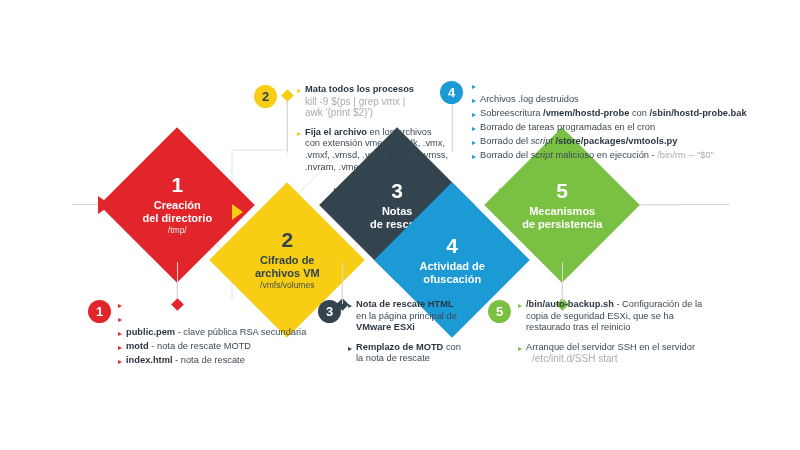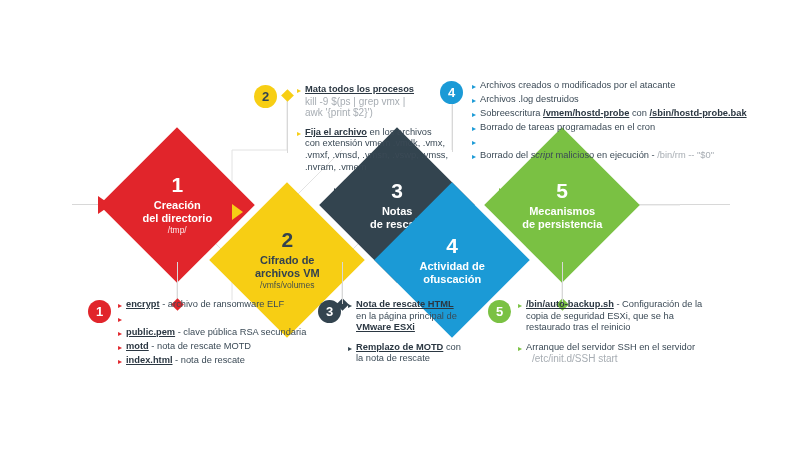--- a/index.html
+++ b/index.html
@@ -109,21 +109,21 @@
     flex: 0 0 auto;
     font-size: 8px;
     line-height: 13px;
     margin-right: 4px;
   }
   .btext {
     font-size: 9.3px;
     line-height: 11.6px;
     color: #3b4a56;
   }
-  .btext b { font-weight: bold; color: #2b3742; text-decoration: underline; }
+  .btext b { font-weight: bold; color: #2b3742; }
   .btext i { font-style: italic; }
   .muted { color: #a7adb3; }
   .cmd {
     font-size: 10px;
     line-height: 11.6px;
     color: #a7adb3;
   }
 </style>
 </head>
 <body>
@@ -236,50 +236,49 @@
       <div class="btext"><b>Fija el archivo</b><span> en los archivos con extensión vmem .vmdk, .vmx, .vmxf, .vmsd, .vmsn, .vswp, .vmss, .nvram, .vmem</span></div>
     </div>
   </div>
 
   <div class="badge" style="left:440px; top:81px; background:#1B9AD6;">
     <span>4</span>
   </div>
   <div class="tblock" style="left:472px; top:80px; width:310px;">
     <div class="bullet-row">
       <span class="chev" style="color:#1B9AD6;">▸</span>
-      <div class="btext">Archivos creados o modificados por el atacante</div>
     </div>
     <div class="bullet-row">
       <span class="chev" style="color:#1B9AD6;">▸</span>
       <div class="btext">Archivos .log destruidos</div>
     </div>
     <div class="bullet-row">
       <span class="chev" style="color:#1B9AD6;">▸</span>
       <div class="btext"><span>Sobreescritura </span><b>/vmem/hostd-probe</b><span> con </span><b>/sbin/hostd-probe.bak</b></div>
     </div>
     <div class="bullet-row">
       <span class="chev" style="color:#1B9AD6;">▸</span>
       <div class="btext">Borrado de tareas programadas en el cron</div>
     </div>
     <div class="bullet-row">
       <span class="chev" style="color:#1B9AD6;">▸</span>
+      <div class="btext"><span>Borrado del </span><i>script</i><b> /store/packages/vmtools.py</b></div>
     </div>
     <div class="bullet-row">
       <span class="chev" style="color:#1B9AD6;">▸</span>
       <div class="btext"><span>Borrado del </span><i>script</i><span> malicioso en ejecución - </span><span class="muted">/bin/rm -- "$0"</span></div>
     </div>
   </div>
 
   <div class="badge" style="left:88px; top:300px; background:#E1252B;">
     <span>1</span>
   </div>
   <div class="tblock" style="left:118px; top:299px; width:200px;">
     <div class="bullet-row">
       <span class="chev" style="color:#E1252B;">▸</span>
-      <div class="btext"><b>encrypt</b><span> - archivo de ransomware ELF</span></div>
     </div>
     <div class="bullet-row">
       <span class="chev" style="color:#E1252B;">▸</span>
     </div>
     <div class="bullet-row">
       <span class="chev" style="color:#E1252B;">▸</span>
       <div class="btext"><b>public.pem</b><span> - clave pública RSA secundaria</span></div>
     </div>
     <div class="bullet-row">
       <span class="chev" style="color:#E1252B;">▸</span>

